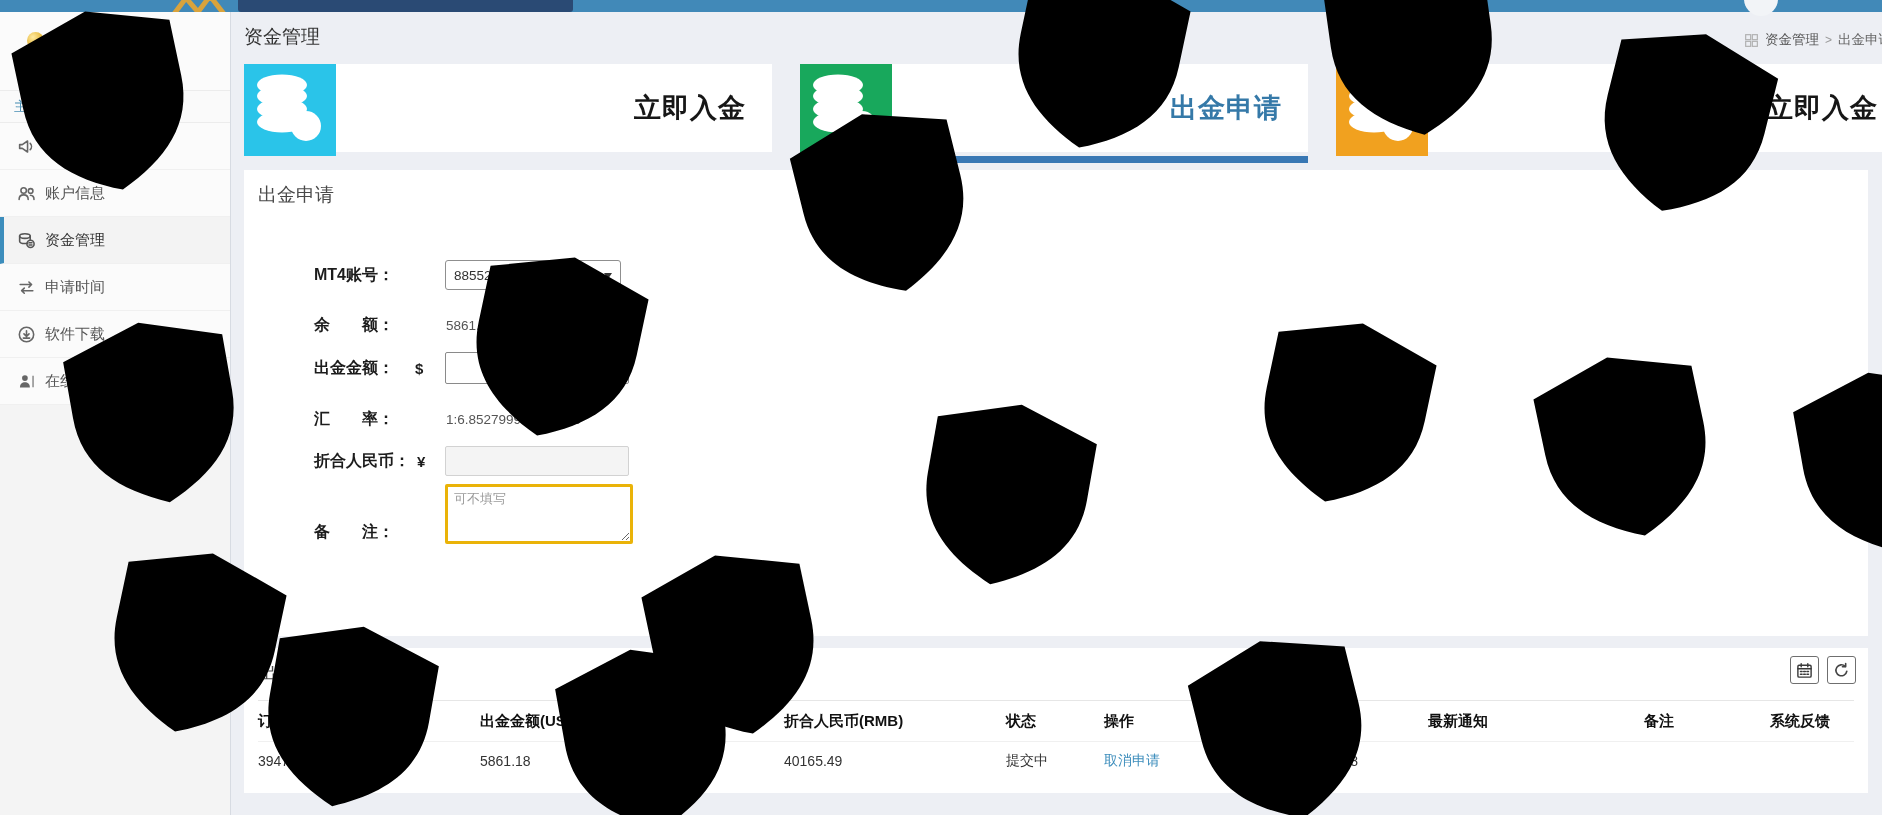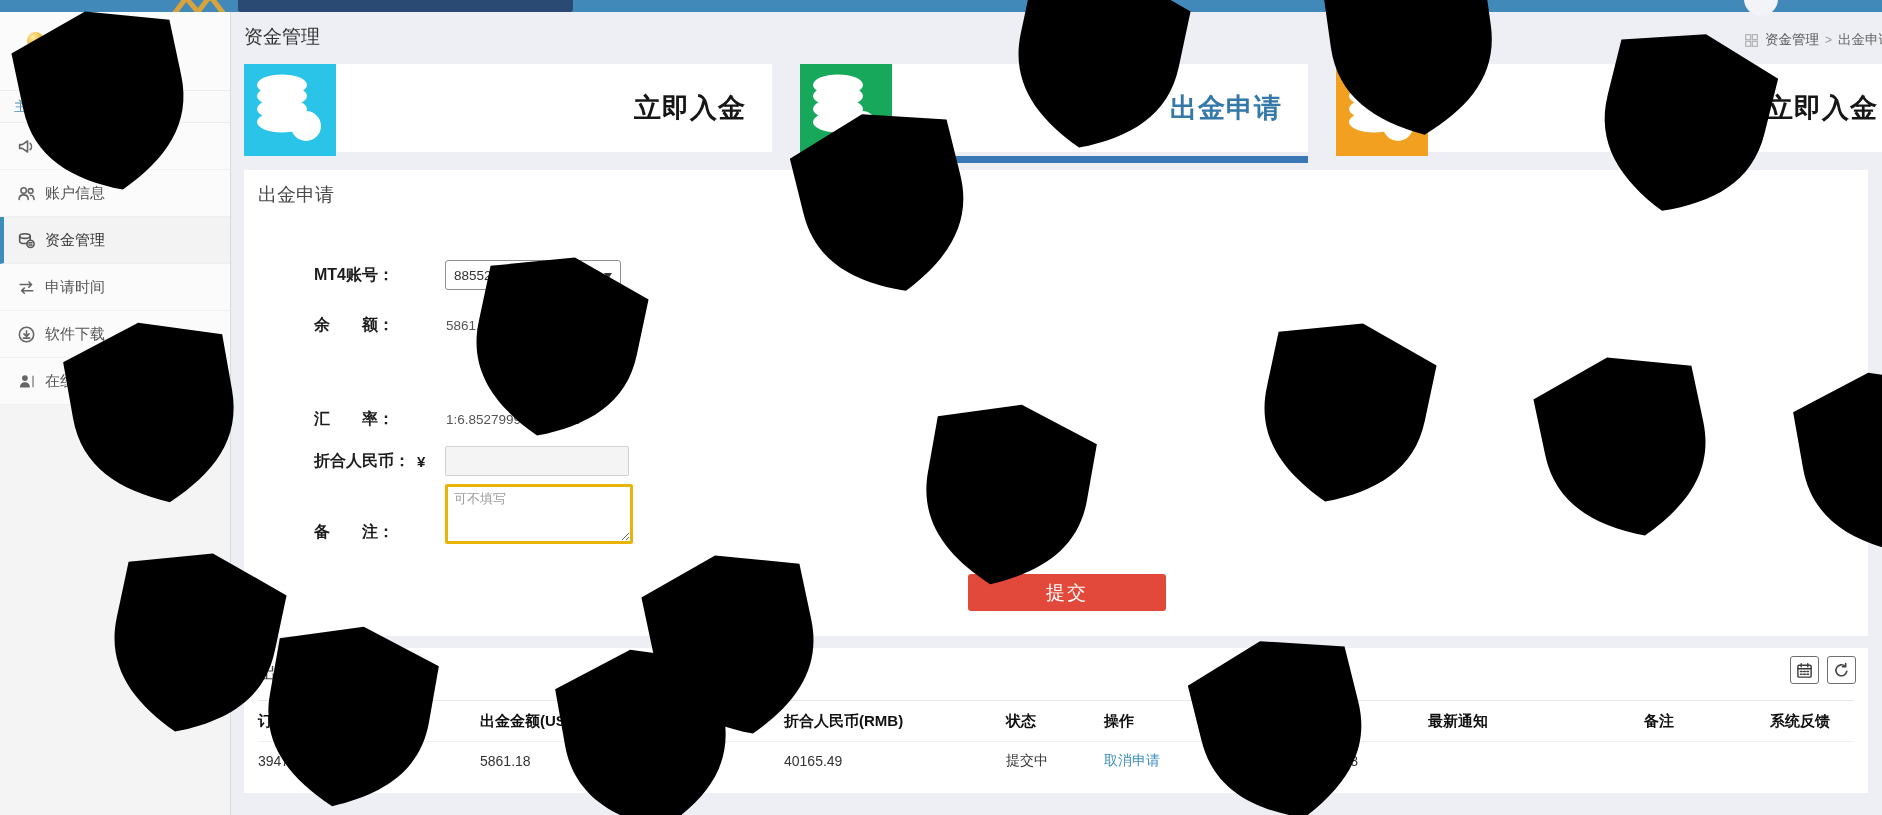--- a/index.html
+++ b/index.html
@@ -239,38 +239,42 @@
       </select>
       <span class="chev" style="right:9px;top:13px;"></span>
     </span>
   </div>
 
   <div class="frow" style="left:70px;top:144px;height:22px;">
     <span class="flabel">余　　额：</span>
     <span class="fvalue" style="margin-left:14px;">5861.18</span>
   </div>
 
+  <div class="frow" style="left:70px;top:182px;height:32px;">
+    <span class="flabel">出金金额：</span>
+    <span class="fprefix" style="left:101px;">$</span>
+    <input class="ftext" style="margin-left: 13px;" type="text" value="">
+  </div>
 
   <div class="frow" style="left:70px;top:238px;height:22px;">
     <span class="flabel">汇　　率：</span>
     <span class="fvalue" style="margin-left:14px;">1:6.852799999999999</span>
   </div>
 
   <div class="frow" style="left:70px;top:276px;height:30px;">
     <span class="flabel">折合人民币：</span>
     <span class="fprefix" style="left:103px;">¥</span>
     <input class="ftext disabled" style="margin-left: 13px;" type="text" disabled="" value="">
   </div>
 
   <div class="frow" style="left:70px;top:322px;height:52px;align-items:flex-end;">
     <span class="flabel" style="line-height:24px;">备　　注：</span>
     <textarea class="farea" style="margin-left: 13px;" placeholder="可不填写"></textarea>
   </div>
 
-  <button class="submit-btn">提交</button>
 </section>
 
 <section class="panel records-panel">
   <h2>出金记录</h2>
 
   <div class="tools">
     <button class="tool-btn">
       <span>
         <svg viewBox="0 0 18 18" width="17" height="17" fill="none" stroke="#3a3a3a" stroke-width="1.5" stroke-linecap="round">
           <rect x="2" y="3.5" width="14" height="12.5" rx="1.2"></rect>

